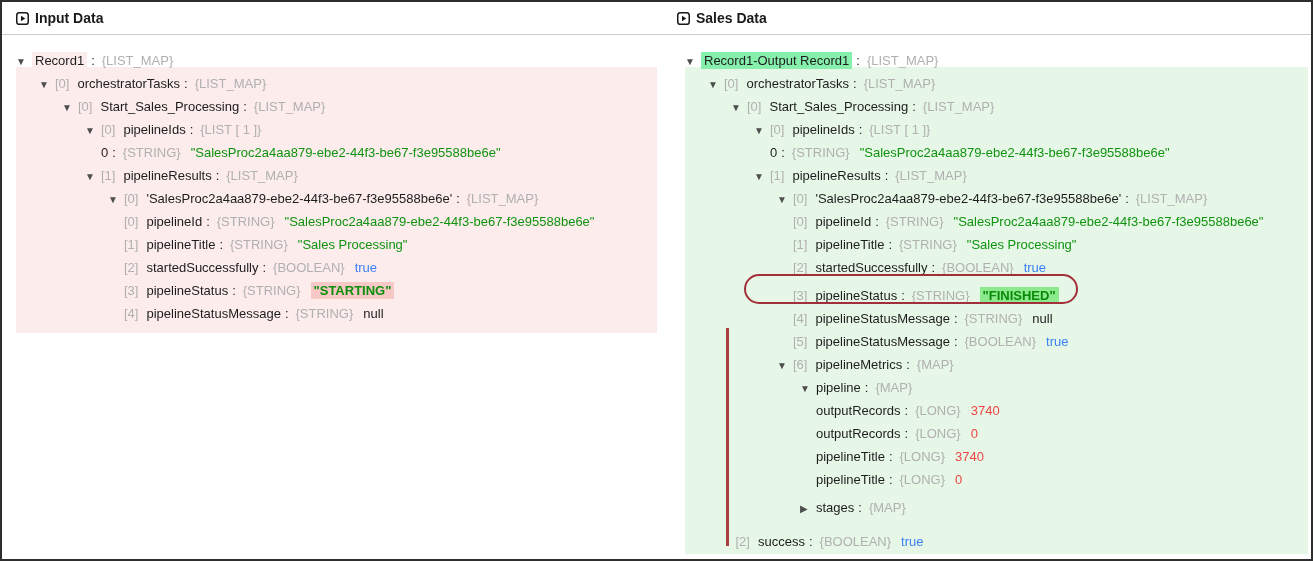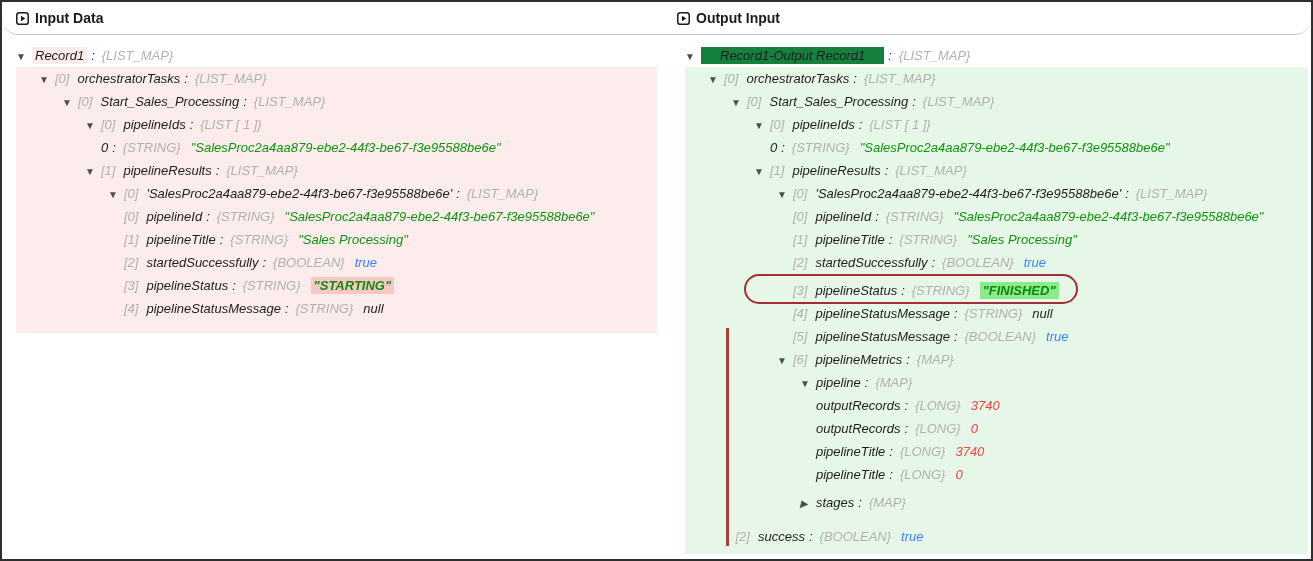--- a/index.html
+++ b/index.html
@@ -3,40 +3,40 @@
 <meta charset="utf-8">
 <style>
   * { margin:0; padding:0; box-sizing:border-box; }
   body { background:#ffffff; font-family:"Liberation Sans", sans-serif; }
   .frame {
     position:relative; width:1313px; height:561px;
     border:2px solid #2e2e2e; background:#ffffff; overflow:hidden;
   }
   .header {
     position:absolute; left:0; top:0; width:100%; height:33px;
-    border-bottom:1px solid #cccccc; background:#ffffff;border-radius:16px;
+    border-bottom:1px solid #cccccc; background:#ffffff;
   }
   .header-title {
     position:absolute; top:8px; font-size:14px; font-weight:bold; color:#1a1a1a;
     display:flex; align-items:center; white-space:nowrap;
   }
   .header-title svg { margin-right:6px; }
   .panel { position:absolute; top:33px; bottom:0; overflow:hidden; }
   #panel-input  { left:0; width:659px; }
   #panel-output { left:659px; width:654px; }
   .block { position:absolute; }
   #panel-input  .block { left:14px; top:32px; width:641px; height:266px; background:#fdecec; }
   #panel-output .block { left:24px; top:32px; width:623px; height:487px; background:#e7f7e7; }
   .rows { position:absolute; left:0; top:0; width:100%; padding-top:9px; }
-  .row { position:relative; height:23px; line-height:24px; font-size:13px; white-space:nowrap; color:#1d1d1d;font-style:italic; }
+  .row { position:relative; height:23px; line-height:33px; font-size:13px; white-space:nowrap; color:#1d1d1d; }
   .tri { display:inline-block; width:16px; font-size:10px; color:#4d4d4d; vertical-align:baseline; }
   .idx { color:#b0b0b0; margin-right:8px; }
   .key { color:#1d1d1d; }
   .hl-key-pink  { background:#fdecec; padding:1px 3px; }
-  .hl-key-green { background:#15803d; padding:1px 19px; }
+  .hl-key-green { background:#86efac; padding:1px 3px; }
   .colon { color:#1d1d1d; margin:0 7px 0 4px; }
   .type { color:#b0b0b0; margin-right:10px; }
   .val-string  { color:#0f930f; }
   .val-boolean { color:#3b82f6; }
   .val-long    { color:#ef4444; }
   .val-null    { color:#1d1d1d; }
   .hl-val-salmon { background:#f7c8c5; color:#0b8f0b; font-weight:bold; padding:1px 3px; }
   .hl-val-green  { background:#8de98d; color:#098a09; font-weight:bold; padding:1px 3px; }
   .changebar {
     position:absolute; left:65px; top:293px; width:3px; height:218px;
@@ -58,21 +58,21 @@
         <rect x="0.75" y="0.75" width="11.5" height="11.5" rx="2.6" fill="none" stroke="#1a1a1a" stroke-width="1.5"></rect>
         <path d="M5 3.7 L9.3 6.5 L5 9.3 Z" fill="#1a1a1a"></path>
       </svg>
       <span>Input Data</span>
     </div>
     <div class="header-title" style="left:675px;">
       <svg width="13" height="13" viewBox="0 0 13 13">
         <rect x="0.75" y="0.75" width="11.5" height="11.5" rx="2.6" fill="none" stroke="#1a1a1a" stroke-width="1.5"></rect>
         <path d="M5 3.7 L9.3 6.5 L5 9.3 Z" fill="#1a1a1a"></path>
       </svg>
-      <span>Output Input</span>
+      <span>Sales Data</span>
     </div>
   </div>
 
   <div class="panel" id="panel-input">
     <div class="block"></div>
     <div class="rows">
         <div class="row" style="padding-left: 14px;"><span class="tri">▼</span><span class="key hl-key-pink">Record1</span><span class="colon">:</span><span class="type">{LIST_MAP}</span></div>
         <div class="row" style="padding-left: 37px;"><span class="tri">▼</span><span class="idx">[0]</span><span class="key">orchestratorTasks</span><span class="colon">:</span><span class="type">{LIST_MAP}</span></div>
         <div class="row" style="padding-left: 60px;"><span class="tri">▼</span><span class="idx">[0]</span><span class="key">Start_Sales_Processing</span><span class="colon">:</span><span class="type">{LIST_MAP}</span></div>
         <div class="row" style="padding-left: 83px;"><span class="tri">▼</span><span class="idx">[0]</span><span class="key">pipelineIds</span><span class="colon">:</span><span class="type">{LIST [ 1 ]}</span></div>

